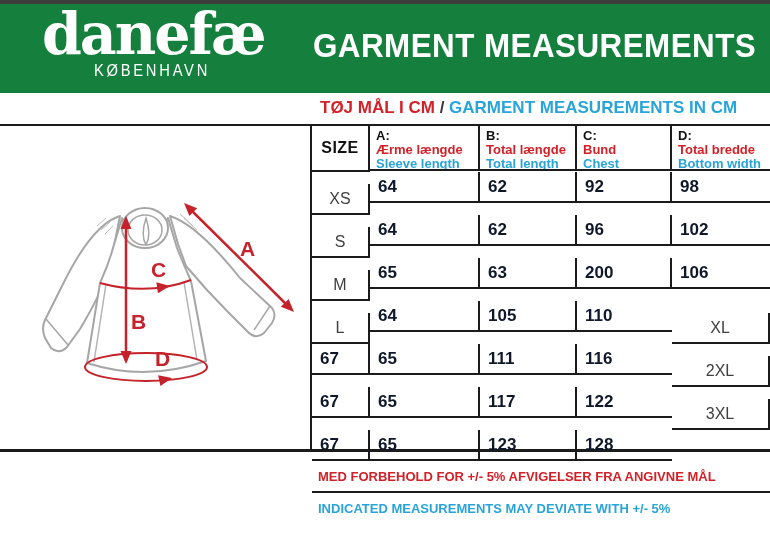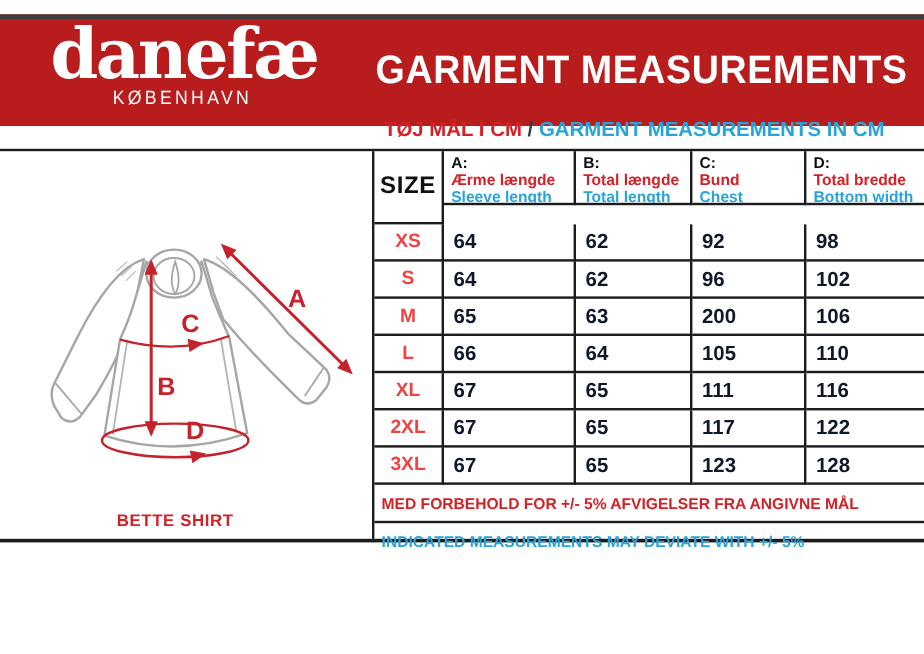--- a/index.html
+++ b/index.html
@@ -1,20 +1,20 @@
 <!DOCTYPE html>
 <html><head>
 <meta charset="utf-8">
 <style>
   html,body{margin:0;padding:0;background:#fff;}
   .page{position:relative;width:770px;height:545px;background:#ffffff;overflow:hidden;
         font-family:"Liberation Sans",sans-serif;}
 
   
-  .topbar{position:absolute;left:0;top:12px;width:770px;height:93px;background:#b91c1c;}
+  .topbar{position:absolute;left:0;top:0;width:770px;height:93px;background:#15803d;}
   .topbar::before{content:"";position:absolute;left:0;top:0;width:100%;height:4px;background:#3f3b3c;}
   .logo-block{position:absolute;left:42px;top:4px;width:220px;text-align:center;color:#fff;}
   .brand{font-family:"DejaVu Serif",serif;font-weight:bold;font-size:57px;line-height:60px;
          letter-spacing:-2px;transform:scaleY(1.02);}
   .city{font-size:16px;letter-spacing:3px;line-height:18px;margin-top:-2px;
         transform:scaleX(.92);transform-origin:center;}
   .main-title{position:absolute;left:313px;top:27px;color:#fff;font-weight:bold;font-size:33px;
               white-space:nowrap;letter-spacing:.5px;transform:scaleX(.95);transform-origin:left center;}
 
   
@@ -33,24 +33,24 @@
 
   
   .size-grid{display:grid;grid-template-columns:58px 110px 97px 95px 98px;width:458px;}
   .cell{box-sizing:border-box;border-right:2px solid #1b1b1b;border-bottom:2px solid #1b1b1b;
         overflow:hidden;}
   .cell.last-col{border-right:none;}
   .hdr{height:45px;padding:3px 0 0 6px;}
   .hdr-key{display:block;font-size:13px;font-weight:bold;color:#111;line-height:14px;}
   .hdr-da{display:block;font-size:13px;font-weight:bold;color:#d32128;line-height:14px;}
   .hdr-en{display:block;font-size:13px;font-weight:bold;color:#29a4d9;line-height:14px;}
-  .hdr-size{height:61px;display:flex;align-items:center;justify-content:center;
-            font-size:20px;font-weight:bold;color:#111;letter-spacing:.5px;}
+  .hdr-size{height:46px;display:flex;align-items:center;justify-content:center;
+            font-size:16px;font-weight:bold;color:#111;letter-spacing:.5px;}
   .row-size{height:31px;display:flex;align-items:center;justify-content:center;
-            font-size:16px;font-weight:bold;color:#ef4444;}
+            font-size:16px;font-weight:normal;color:#404040;margin-top:12px;}
   .row-val{height:31px;display:flex;align-items:center;padding-left:8px;
            font-size:17px;font-weight:bold;color:#0f172a;}
   .note{grid-column:1 / -1;height:30px;display:flex;align-items:center;padding-left:6px;
         font-size:13px;font-weight:bold;border-bottom:2px solid #1b1b1b;white-space:nowrap;}
   .note.last{border-bottom:none;height:31px;}
   .note-da{color:#d32128;}
   .note-en{color:#29a4d9;}
 
   
   .product-name{position:absolute;left:0;top:299px;width:292px;text-align:center;
@@ -118,21 +118,20 @@
           <path d="M0,0 L-13,-5.5 L-13,5.5 Z" transform="translate(172,252) rotate(-12)" stroke="none"></path>
         </g>
 
         <g fill="#c5222b" font-family="Liberation Sans, sans-serif" font-weight="bold" font-size="21">
           <text x="240" y="130">A</text>
           <text x="131" y="203">B</text>
           <text x="151" y="151">C</text>
           <text x="155" y="240">D</text>
         </g>
       </svg>
-      <div class="product-name">BETTE SHIRT</div>
     </div>
 
     <div class="right-panel">
       <div class="size-grid">
 
         <div class="cell hdr-size">SIZE</div>
         <div class="cell hdr">
           <span class="hdr-key">A:</span>
           <span class="hdr-da">Ærme længde</span>
           <span class="hdr-en">Sleeve length</span>
@@ -165,21 +164,20 @@
         <div class="cell row-val">96</div>
         <div class="cell row-val last-col">102</div>
 
         <div class="cell row-size">M</div>
         <div class="cell row-val">65</div>
         <div class="cell row-val">63</div>
         <div class="cell row-val">200</div>
         <div class="cell row-val last-col">106</div>
 
         <div class="cell row-size">L</div>
-        <div class="cell row-val">66</div>
         <div class="cell row-val">64</div>
         <div class="cell row-val">105</div>
         <div class="cell row-val last-col">110</div>
 
         <div class="cell row-size">XL</div>
         <div class="cell row-val">67</div>
         <div class="cell row-val">65</div>
         <div class="cell row-val">111</div>
         <div class="cell row-val last-col">116</div>
 

